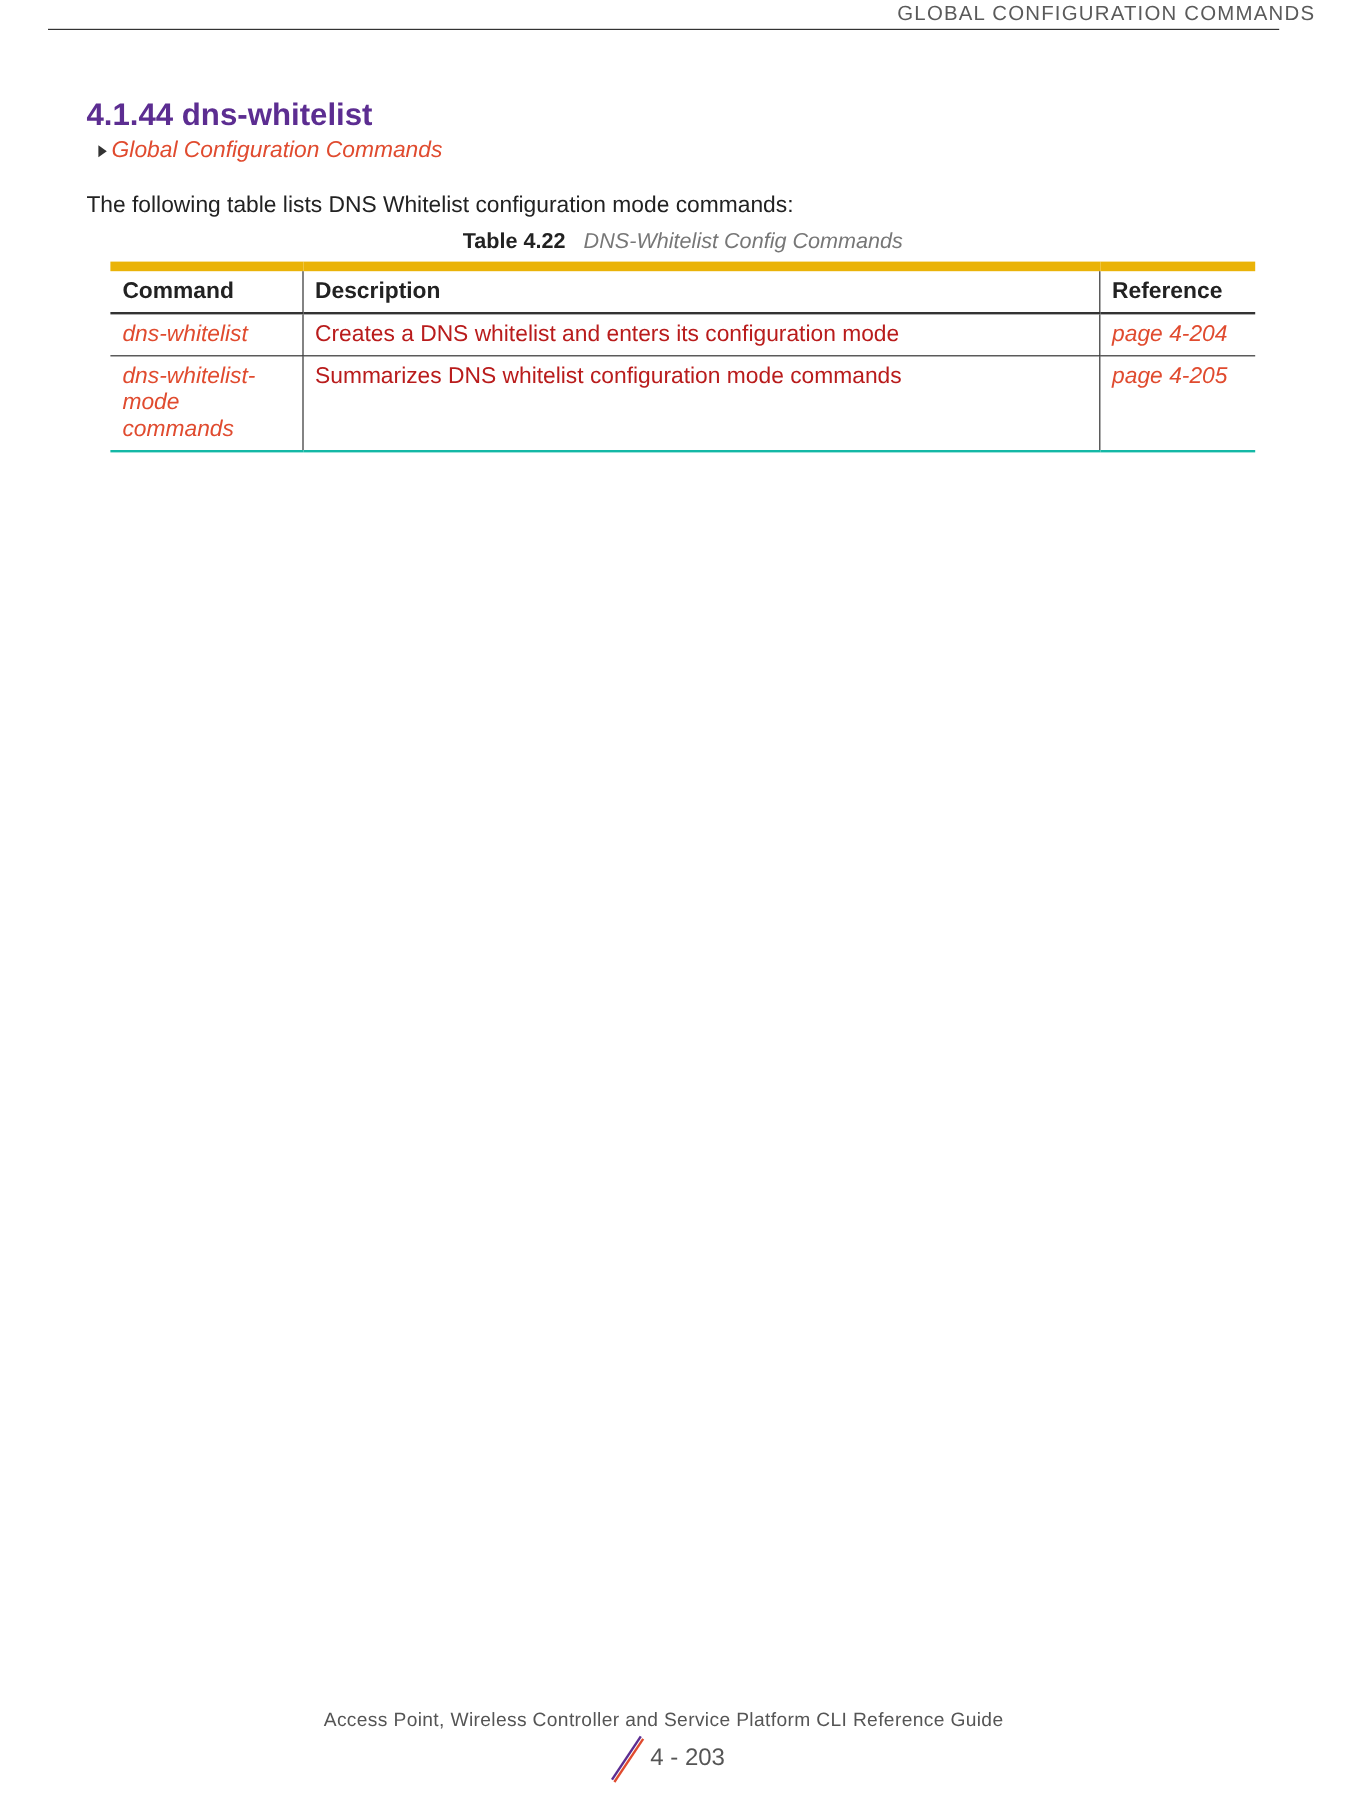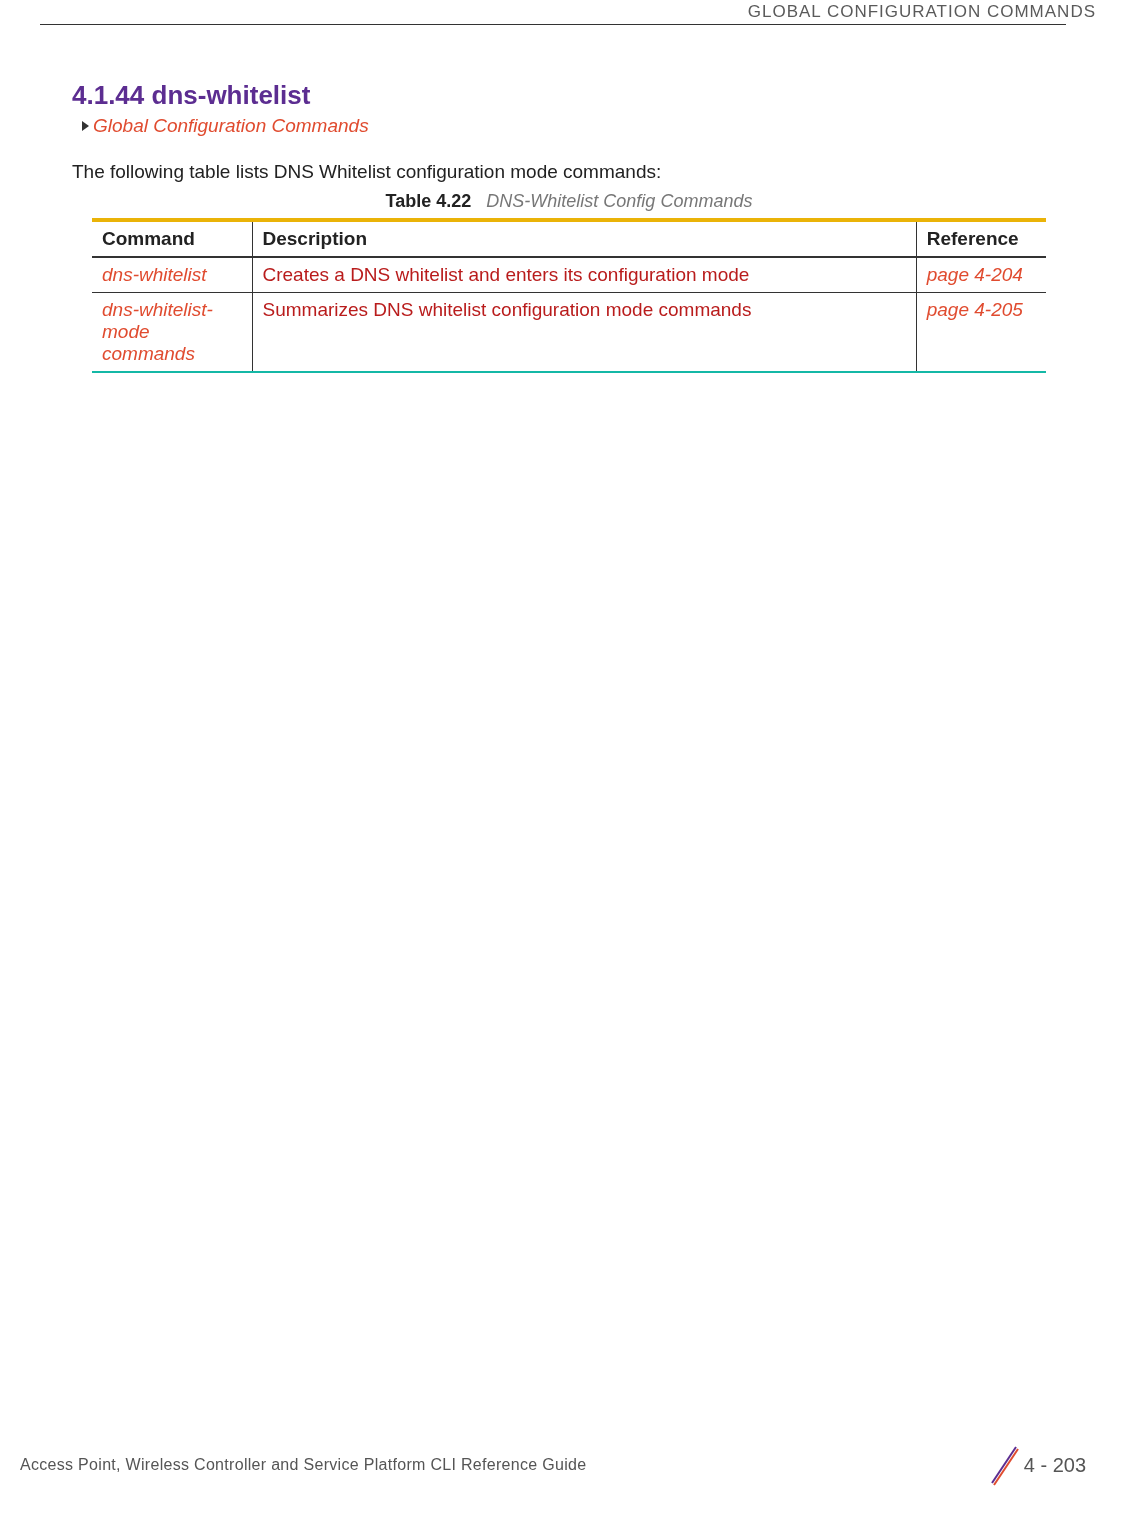--- a/index.html
+++ b/index.html
@@ -104,21 +104,21 @@
     }
     table.cmd-table th:first-child,
     table.cmd-table td:first-child {
       border-left: none;
     }
     table.cmd-table th:last-child,
     table.cmd-table td:last-child {
       border-right: none;
     }
     table.cmd-table thead th {
-      border-top: 4px solid #eab308;
+      border-top: 8px solid #eab308;
       border-bottom: 2px solid #333;
       font-weight: bold;
       color: #222;
     }
     table.cmd-table tbody tr:last-child td {
       border-bottom: 2px solid #14b8a6;
     }
     .col-cmd { width: 160px; }
     .col-desc { }
     .col-ref { width: 130px; }
@@ -131,20 +131,21 @@
     }
     .page-footer {
       position: absolute;
       bottom: 28px;
       left: 0;
       width: 100%;
       display: flex;
       justify-content: space-between;
       align-items: center;
       padding: 0 40px 0 20px;
+      flex-direction: column;
     }
     .footer-text {
       font-size: 16px;
       color: #555;
       letter-spacing: 0.3px;
     }
     .footer-right {
       display: flex;
       align-items: center;
     }

